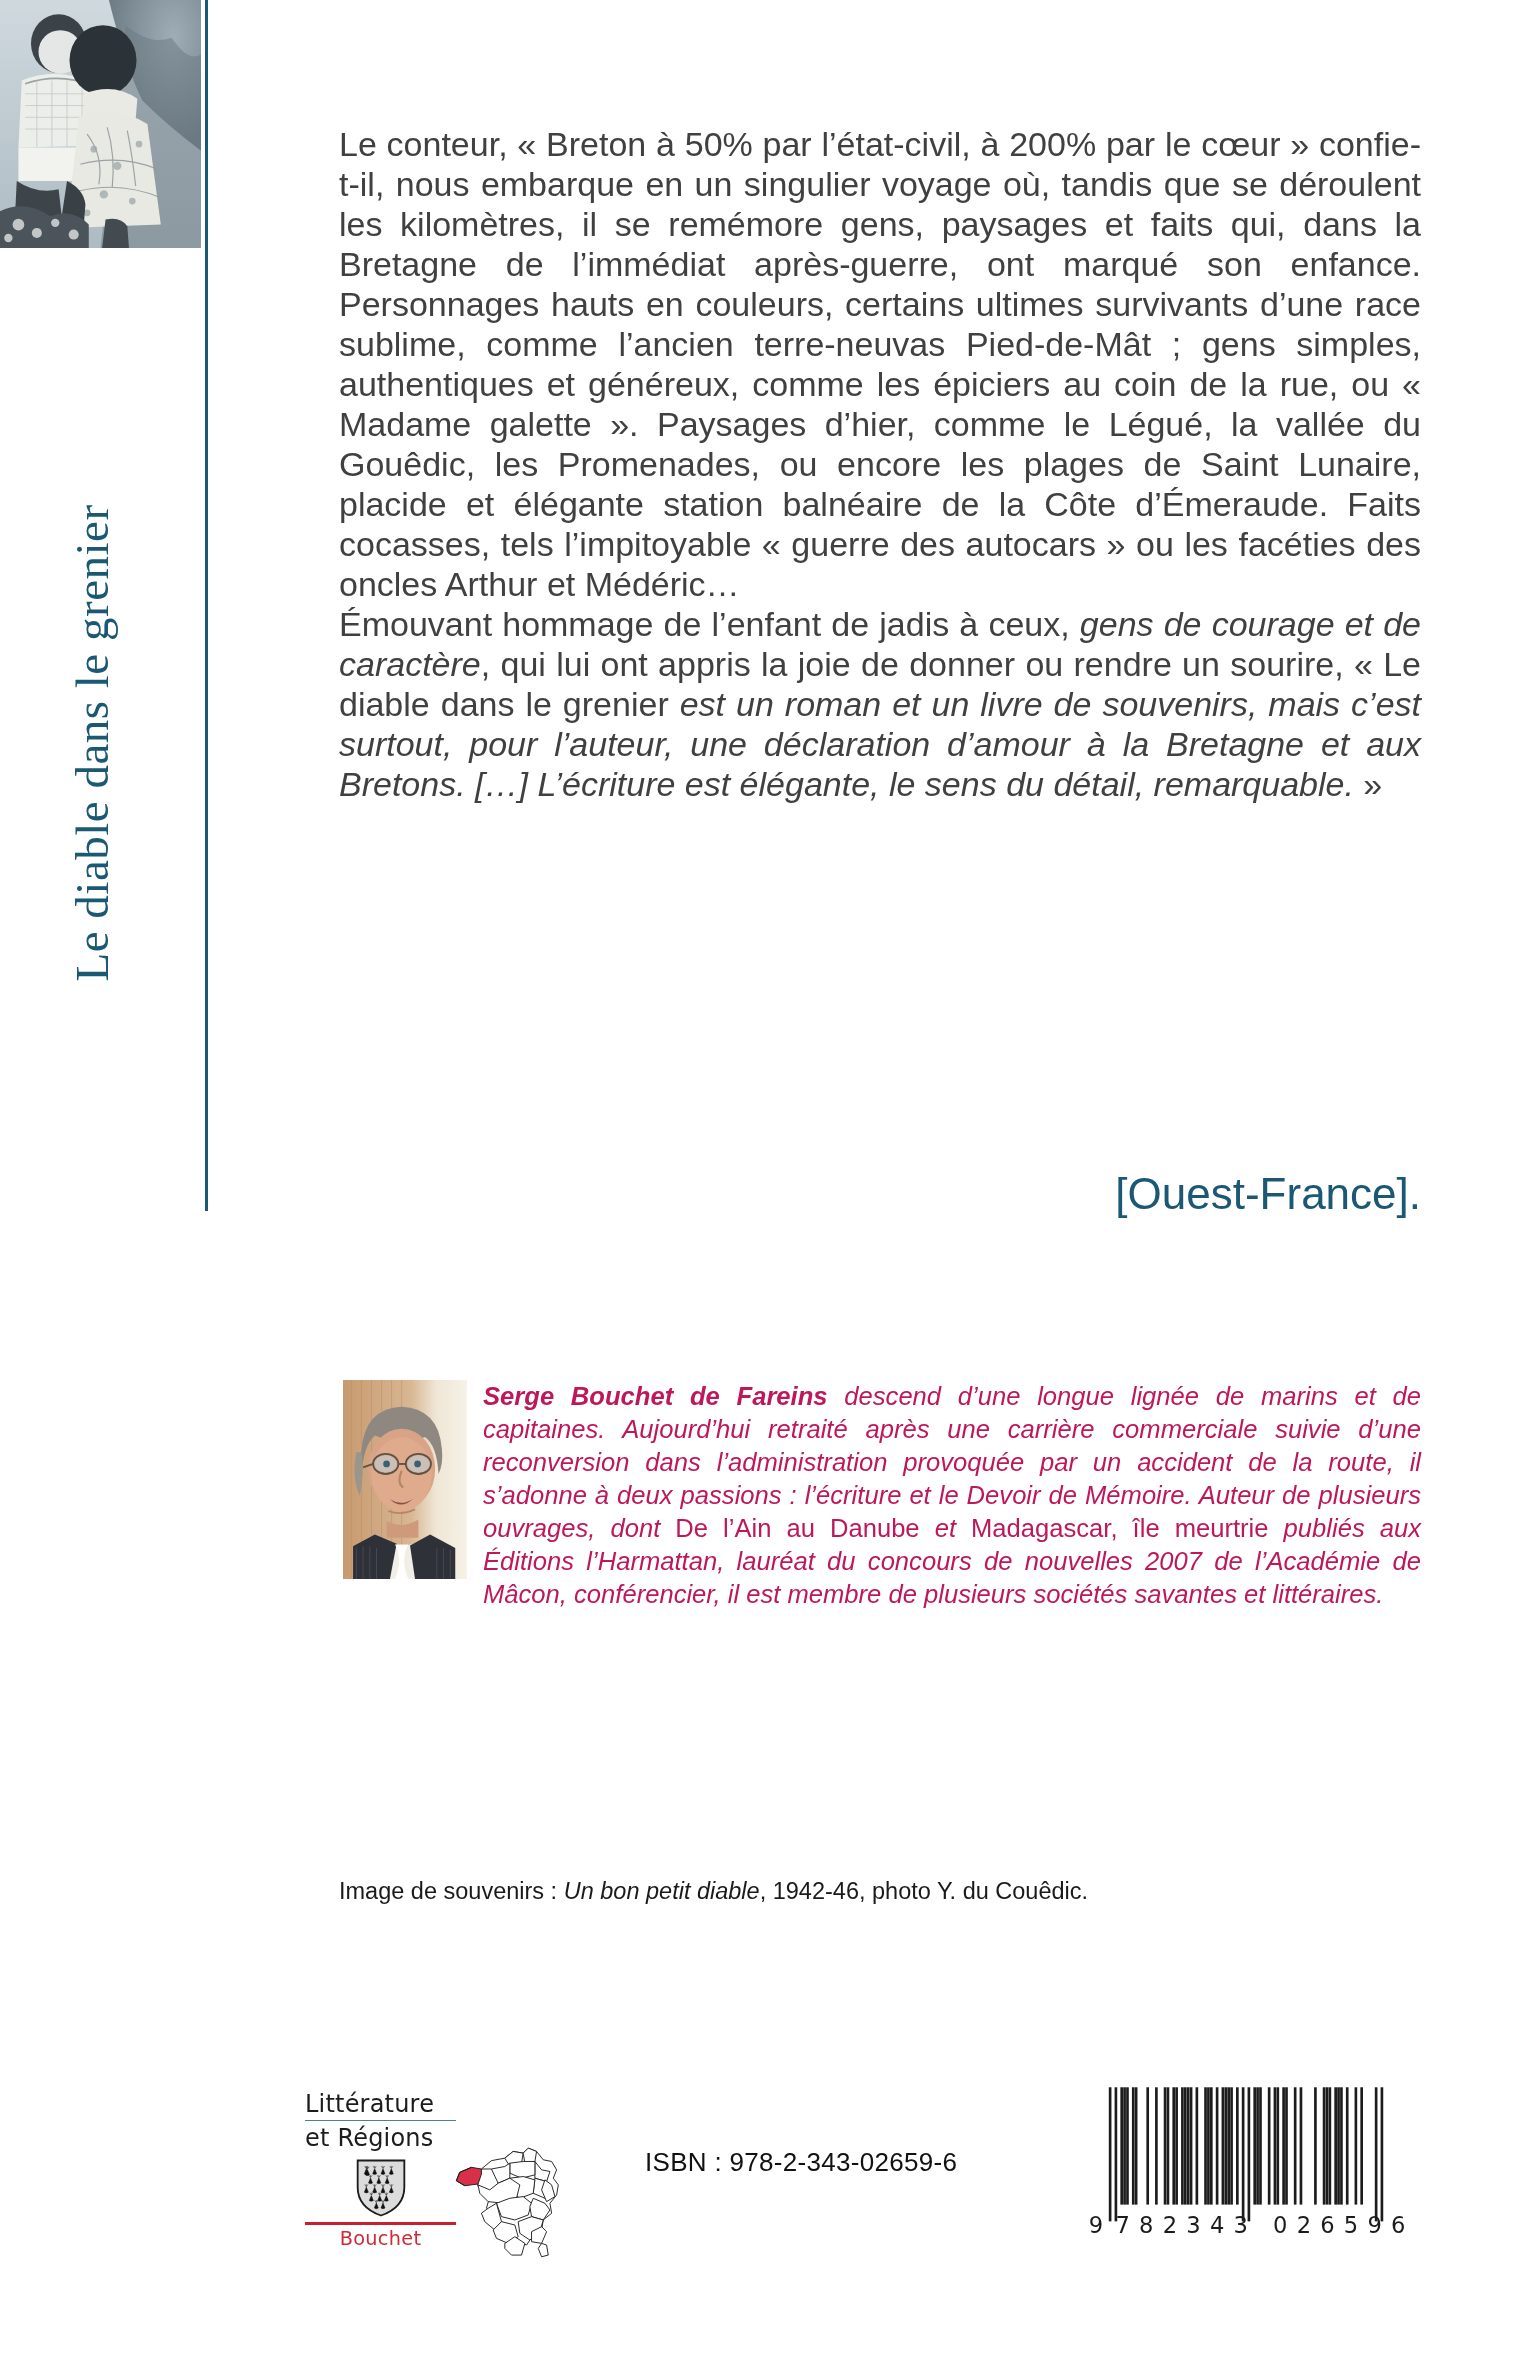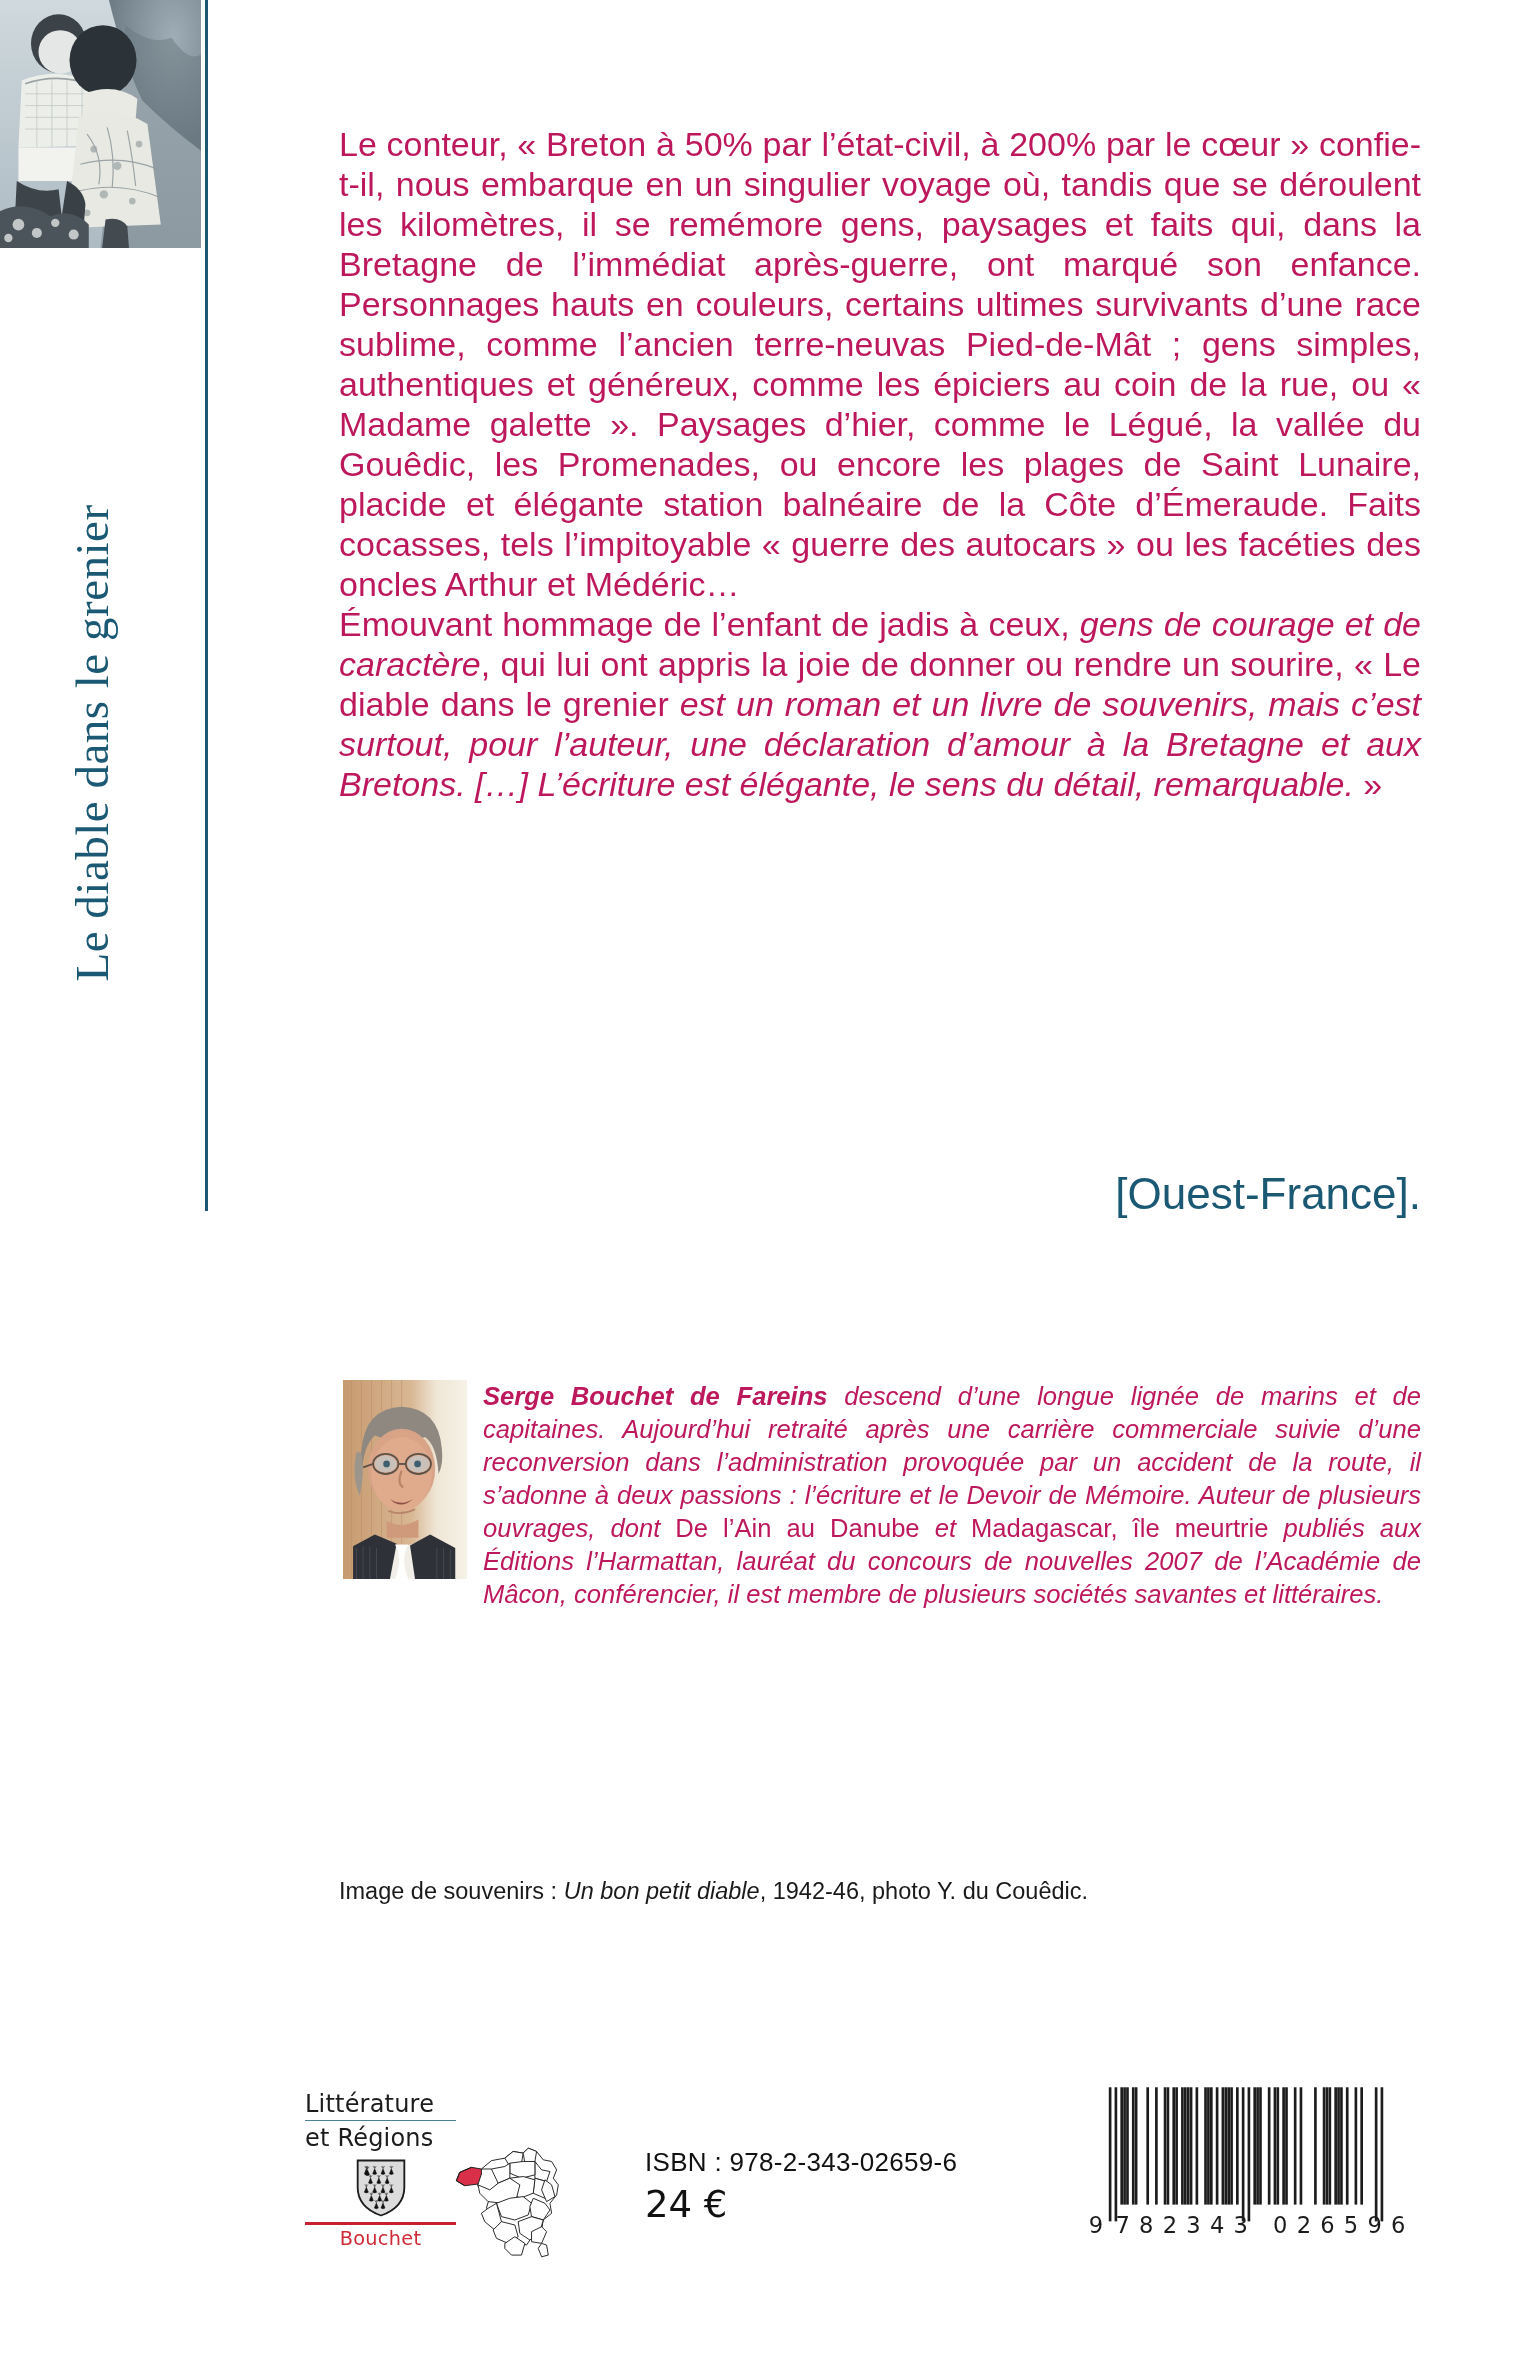--- a/index.html
+++ b/index.html
@@ -59,21 +59,21 @@
     letter-spacing: 0.5px;
     white-space: nowrap;
   }
 
   
   #blurb {
     position: absolute;
     left: 339px;
     top: 124px;
     width: 1082px;
-    color: #be185d;
+    color: #404040;
     font-size: 34px;
     line-height: 40px;
     text-align: justify;
     font-stretch: condensed;
   }
   #blurb p { margin: 0; }
   #blurb .it { font-style: italic; }
 
   #source-line {
     position: absolute;
@@ -437,21 +437,20 @@
       <path d="M94 119 l12 -6 l6 6 l-6 14 l-12 -2 z"></path>
       <path d="M106 133 l6 2 l2 12 l-8 2 l-4 -10 z"></path>
       <path d="M110 57 l8 6 l4 14 l-10 6 l-6 -14 z"></path>
     </g>
     <path d="M34 44 l-12 -2 l-14 6 l-4 10 l10 6 l16 -2 l4 -12 z" fill="#d92f48" stroke="#1a1a1a" stroke-width="1.1"></path>
     <path d="M22 42 l-14 6 l-4 10 l10 6" fill="none" stroke="#1a1a1a" stroke-width="1.1"></path>
   </svg>
 
   <div id="isbn-block">
     <div id="isbn-text">ISBN : 978-2-343-02659-6</div>
-    <div id="price-text">24 €</div>
   </div>
 
   <div id="barcode-block">
     <svg viewBox="0 0 420 200" width="352" height="168">
       <rect x="0" y="0" width="420" height="200" fill="#ffffff"></rect>
       <g fill="#1c1c1c" id="bars">
           <rect x="26.00" y="18" width="3.17" height="160"></rect>
           <rect x="32.90" y="18" width="3.17" height="160"></rect>
           <rect x="39.80" y="18" width="3.17" height="140"></rect>
           <rect x="43.25" y="18" width="3.17" height="140"></rect>

